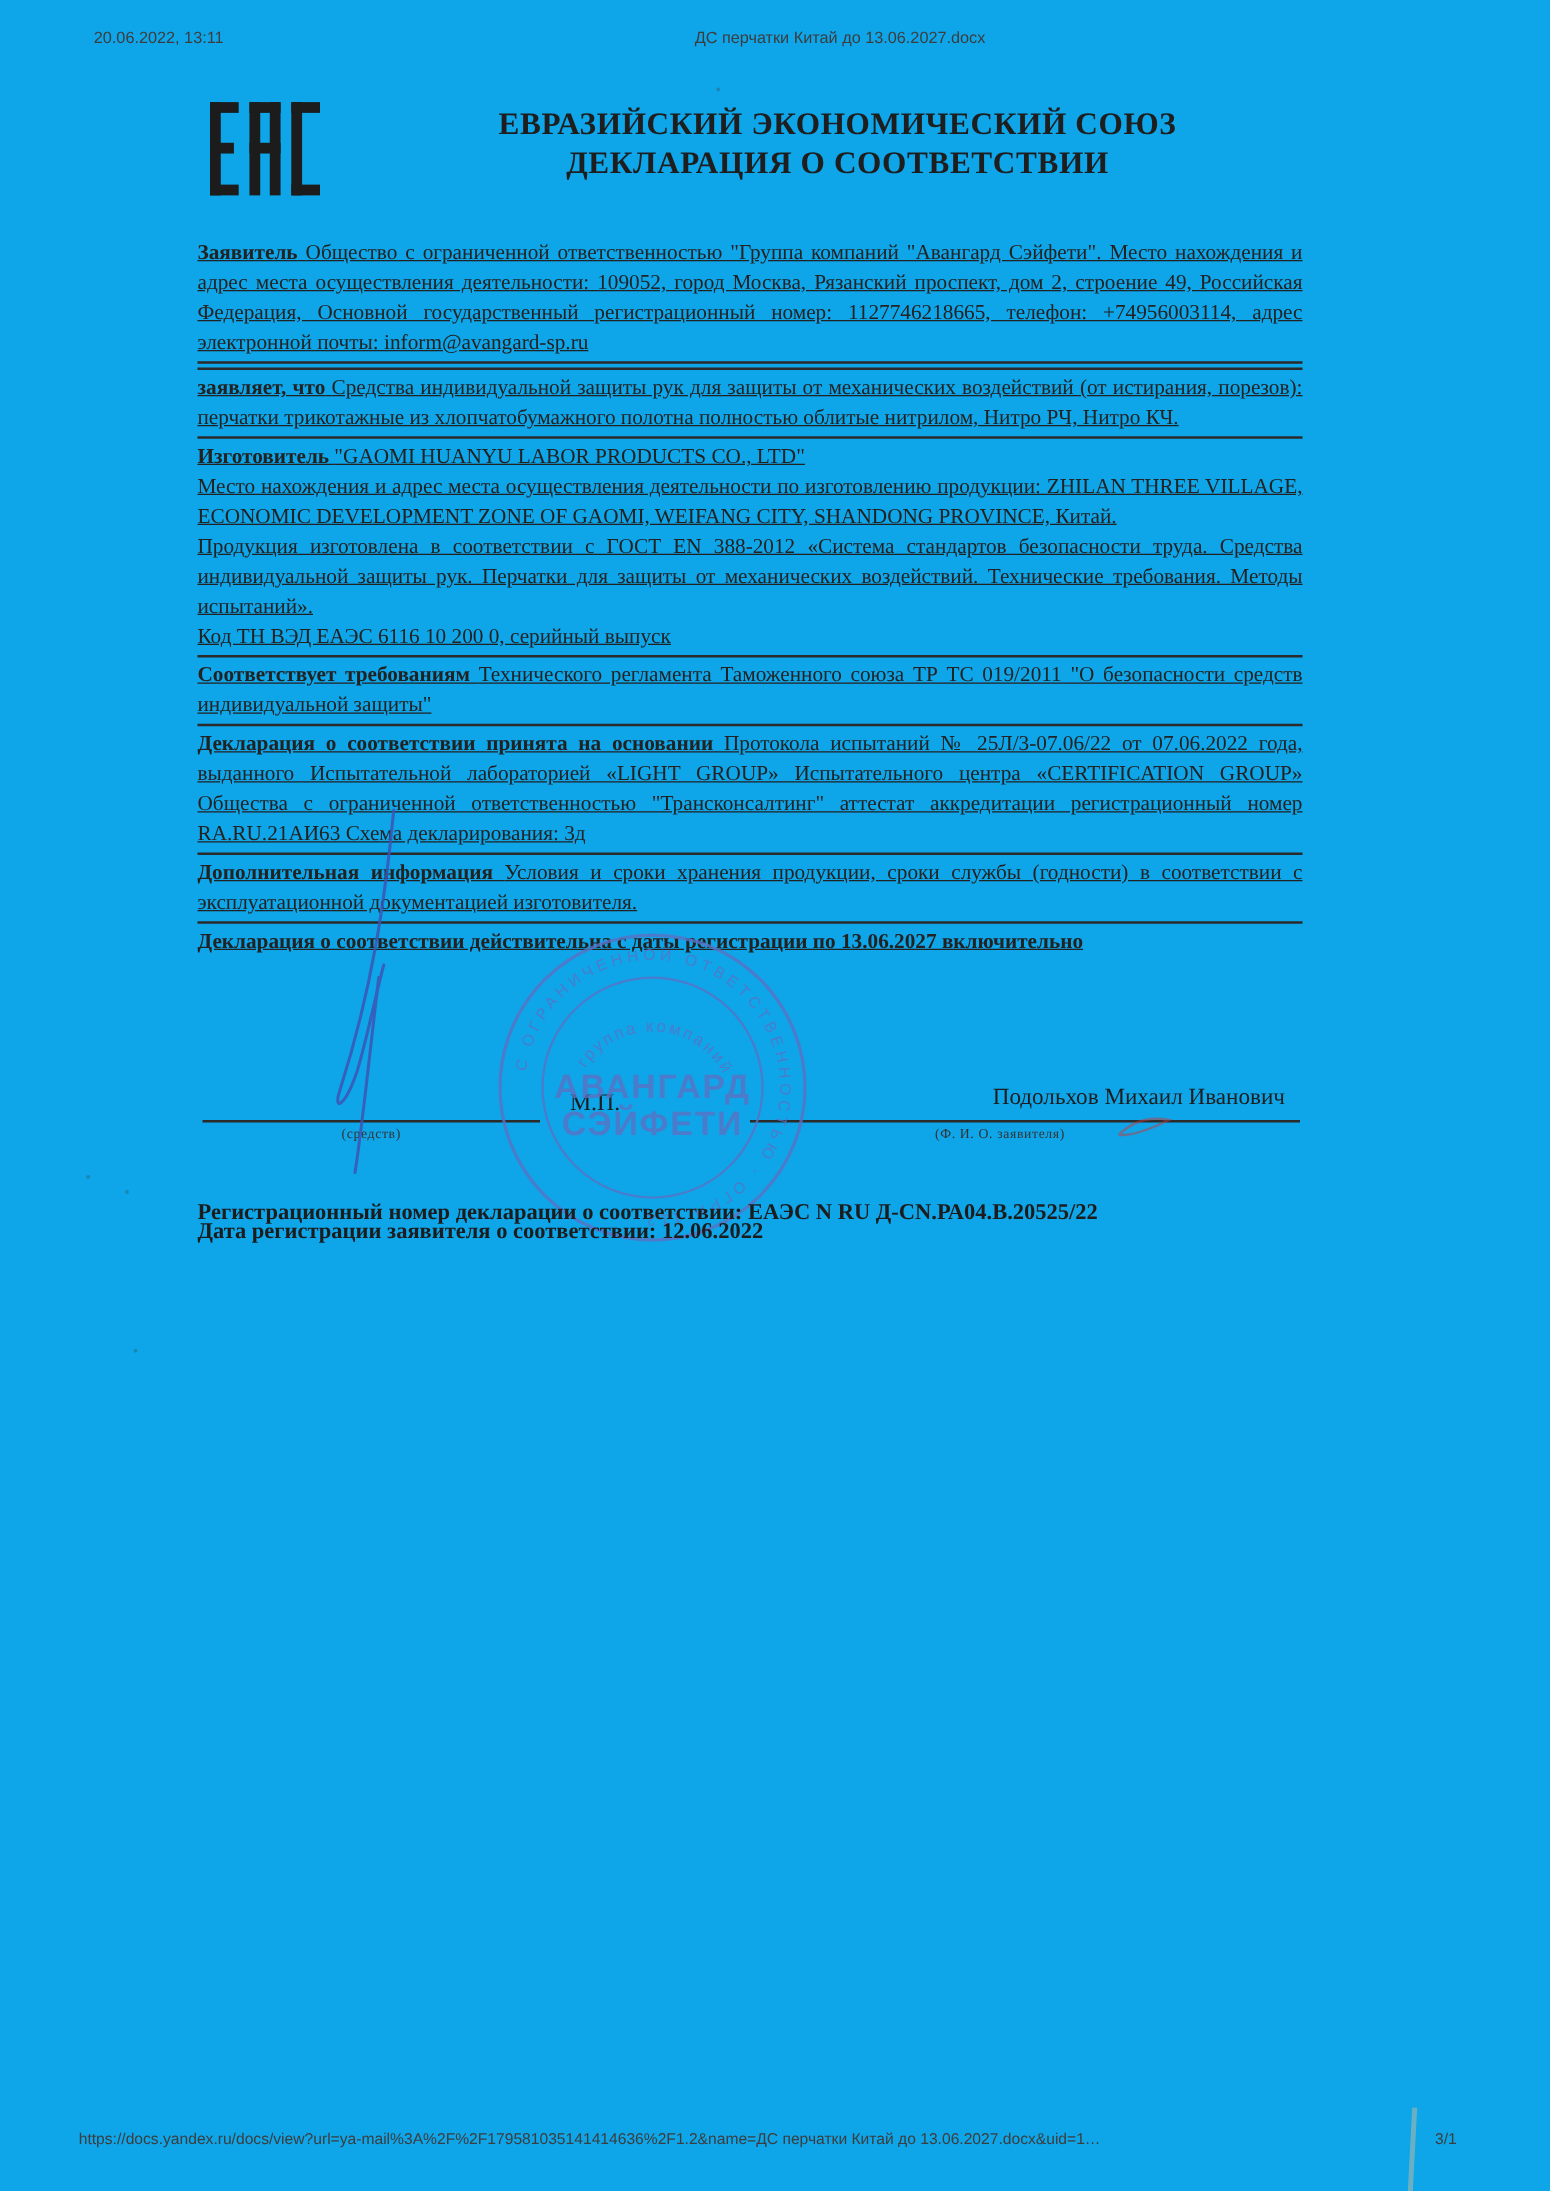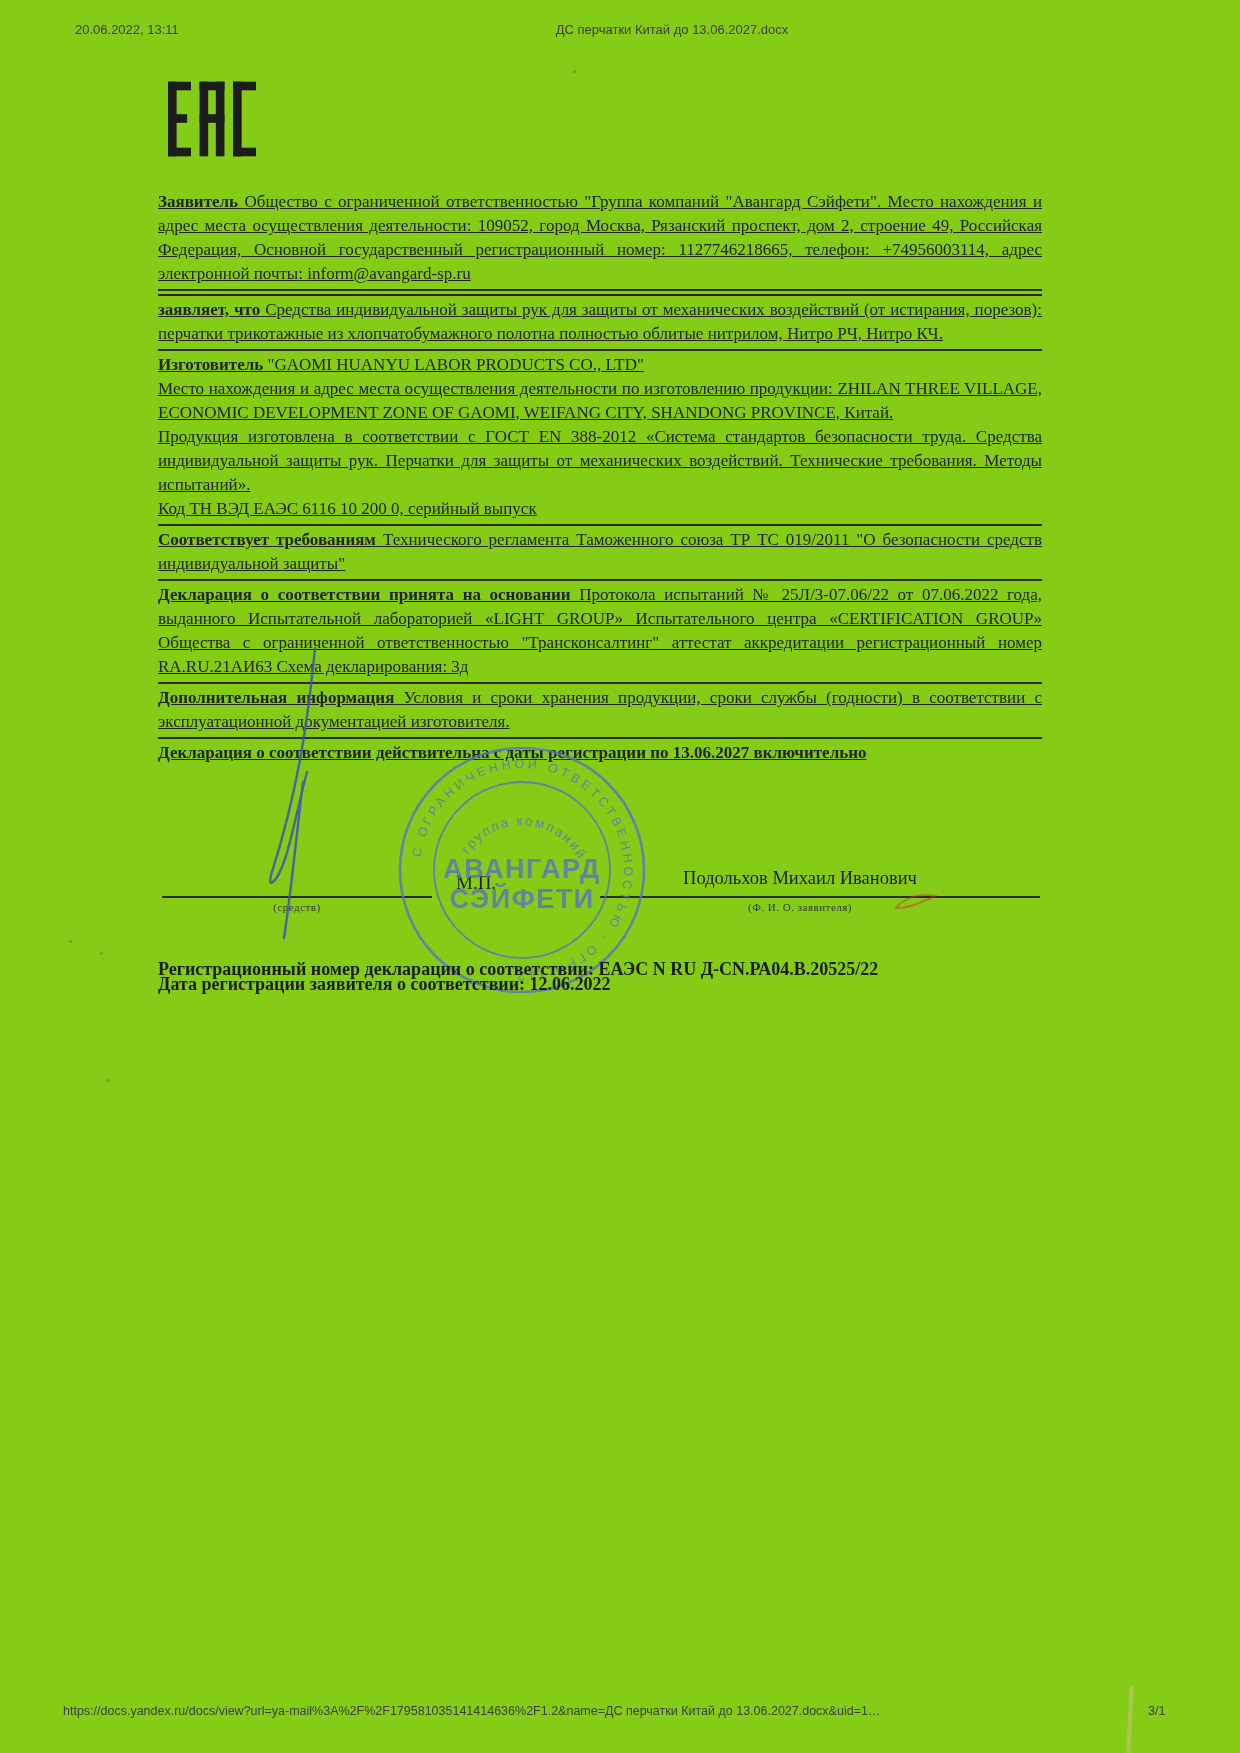--- a/index.html
+++ b/index.html
@@ -1,19 +1,19 @@
 <!DOCTYPE html>
 <html><head>
 <meta charset="utf-8">
 <style>
   html,body{margin:0;padding:0;background:#e8e8e8;}
   .page{
     position:relative;
     width:1240px;height:1753px;
-    background:#84cc16;
+    background:#0ea5e9;
     font-family:"Liberation Serif", serif;
     color:#222;
     overflow:hidden;
   }
   
   .print-meta{
     position:absolute;
     font-family:"Liberation Sans", sans-serif;
     font-size:13px;color:#3d3d3d;
     white-space:nowrap;
@@ -43,21 +43,21 @@
 
   
   .sig-abs{position:absolute;}
   .mp{left:456px;top:872px;font-size:19px;color:#1d1d1d;}
   .sig-line{height:0;border-top:2px solid #2b2b2b;}
   .sig-line-left{left:162px;top:896px;width:270px;}
   .sig-line-right{left:600px;top:896px;width:440px;}
   .sig-caption{font-size:11px;color:#333;letter-spacing:.5px;}
   .cap-left{left:162px;top:901px;width:270px;text-align:center;}
   .cap-right{left:600px;top:901px;width:400px;text-align:center;}
-  .fio{left:600px;top:868px;width:400px;text-align:center;font-size:18.5px;color:#1d1d1d;}
+  .fio{left:600px;top:868px;width:400px;text-align:right;font-size:18.5px;color:#1d1d1d;padding-left:28px;}
 
   
   .reg-line{position:absolute;left:158px;font-weight:bold;font-size:18px;color:#1c1c1c;white-space:nowrap;}
   .reg-num{top:959px;}
   .reg-date{top:974px;}
 
   
   .stamp{position:absolute;left:390px;top:738px;width:264px;height:264px;opacity:.8;}
   .pen{position:absolute;left:230px;top:630px;width:200px;height:330px;}
   .redmark{position:absolute;left:893px;top:890px;width:46px;height:26px;opacity:.5;}
@@ -87,20 +87,24 @@
         <rect x="33" y="0" width="26" height="9"></rect>
         <rect x="33" y="34" width="26" height="9"></rect>
 
         <rect x="68" y="0" width="9" height="78"></rect>
         <rect x="68" y="0" width="24" height="9"></rect>
         <rect x="68" y="69" width="24" height="9"></rect>
       </g>
     </svg>
   </div>
 
+  <div class="title">
+    <div>ЕВРАЗИЙСКИЙ ЭКОНОМИЧЕСКИЙ СОЮЗ</div>
+    <div>ДЕКЛАРАЦИЯ О СООТВЕТСТВИИ</div>
+  </div>
 
   <div class="body-col">
 
     <p class="para"><span class="b">Заявитель</span>
       <span>Общество с ограниченной ответственностью "Группа компаний "Авангард Сэйфети". Место нахождения и адрес места осуществления деятельности: 109052, город Москва, Рязанский проспект, дом 2, строение 49, Российская Федерация, Основной государственный регистрационный номер: 1127746218665, телефон: +74956003114, адрес электронной почты: inform@avangard-sp.ru</span></p>
     <div class="rule"></div>
 
     <div class="rule"></div>
 
     <p class="para"><span class="b">заявляет, что</span>

